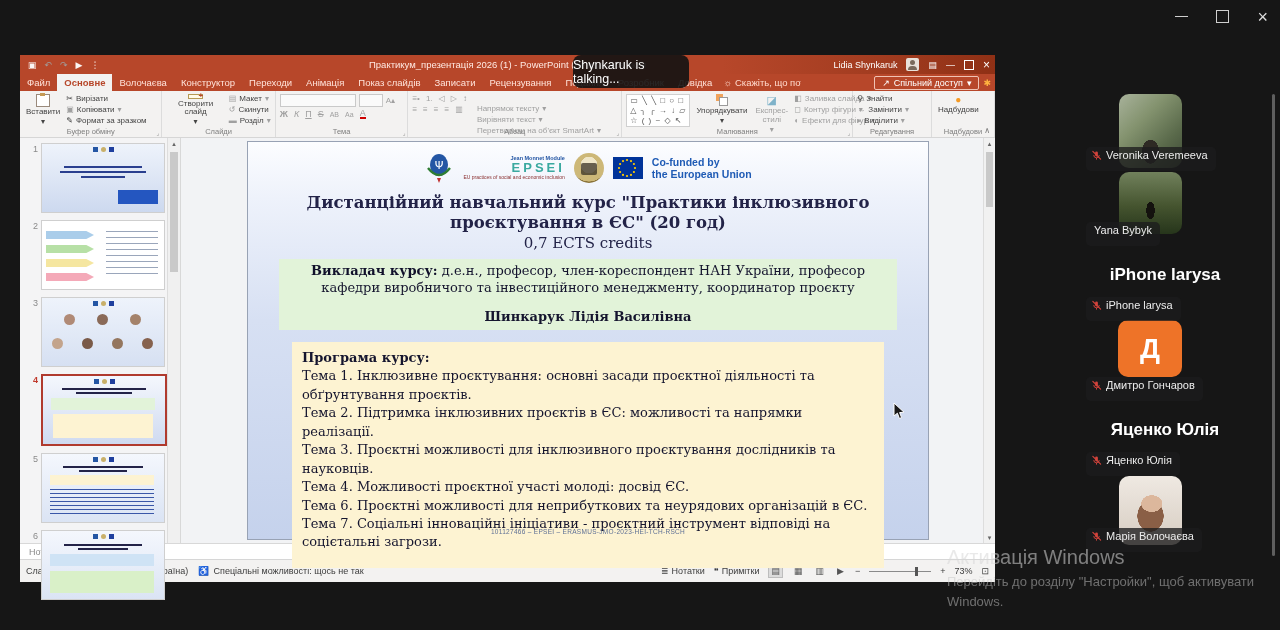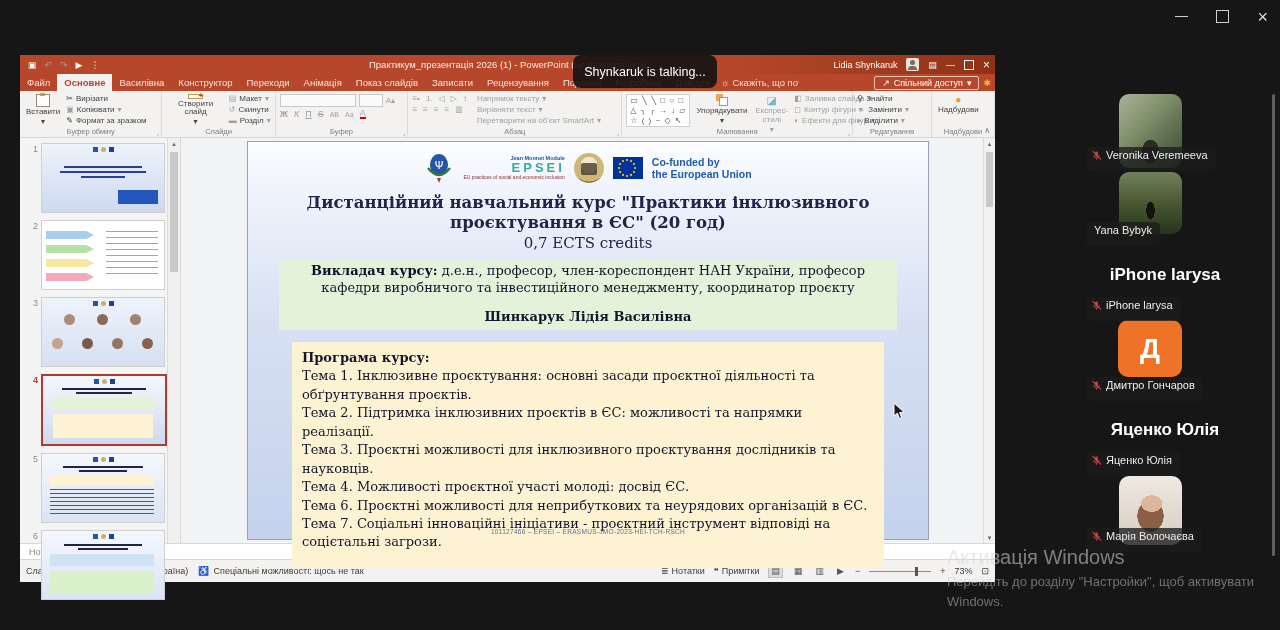--- a/index.html
+++ b/index.html
@@ -5,21 +5,21 @@
   html,body{margin:0;padding:0;}
   body{width:1280px;height:630px;background:#161616;font-family:"Liberation Sans",sans-serif;position:relative;overflow:hidden;}
 
   
   .sys-controls{position:absolute;top:10px;right:12px;display:flex;gap:28px;align-items:center;z-index:5;}
   .sys-min{width:13px;height:1px;background:#cfcfcf;}
   .sys-max{width:11px;height:11px;border:1px solid #cfcfcf;}
   .sys-close{color:#dcdcdc;font-size:18px;line-height:12px;}
 
   
-  .toast{position:absolute;left:573px;top:55px;width:144px;height:33px;background:rgba(18,18,18,.9);border-radius:8px;color:#fff;font-size:12.5px;display:flex;align-items:center;justify-content:center;z-index:60;}
+  .toast{position:absolute;left:573px;top:55px;width:116px;height:33px;background:rgba(18,18,18,.9);border-radius:8px;color:#fff;font-size:12.5px;display:flex;align-items:center;justify-content:center;z-index:60;}
 
   
   .ppt{position:absolute;left:20px;top:55px;width:975px;height:527px;background:#fff;display:flex;flex-direction:column;z-index:10;}
   .titlebar{height:19px;background:linear-gradient(90deg,#b7472a 0%,#b7472a 72%,#a23c20 88%,#8f3015 100%);display:flex;align-items:center;position:relative;color:#fff;flex:0 0 auto;}
   .qat{display:flex;gap:8px;margin-left:8px;font-size:9px;align-items:center;z-index:2;}
   .qat span{opacity:.95;}
   .ppt-title{position:absolute;left:0;right:0;text-align:center;font-size:9.5px;color:#ffe9e2;white-space:nowrap;overflow:hidden;}
   .tb-right{position:absolute;right:5px;top:0;height:19px;display:flex;gap:9px;align-items:center;font-size:9px;z-index:2;}
   .avatar-sq{width:13px;height:13px;background:#e8e1da;border-radius:2px;position:relative;}
   .avatar-sq::before{content:"";position:absolute;left:4px;top:2px;width:5px;height:5px;border-radius:50%;background:#7a6a5c;}
@@ -144,21 +144,21 @@
       <span>▤</span>
       <span>—</span>
       <span class="tb-restore"></span>
       <span style="font-size:12px;">×</span>
     </div>
   </div>
 
   <div class="tabrow">
     <span class="tab">Файл</span>
     <span class="tab active">Основне</span>
-    <span class="tab">Василівна</span>
+    <span class="tab">Волочаєва</span>
     <span class="tab">Конструктор</span>
     <span class="tab">Переходи</span>
     <span class="tab">Анімація</span>
     <span class="tab">Показ слайдів</span>
     <span class="tab">Записати</span>
     <span class="tab">Рецензування</span>
     <span class="tab">Подання</span>
     <span class="tab">Розробник</span>
     <span class="tab">Довідка</span>
     <span class="tellme">
@@ -236,42 +236,42 @@
         <span class="srow dim" style="gap:6px;font-size:9px;">
           <b>Ж</b>
           <i>К</i>
           <u>П</u>
           <s>S</s>
           <span style="font-size:7px;">АВ</span>
           <span style="font-size:7px;">Аа</span>
           <span style="border-bottom:2px solid #c00;line-height:8px;">А</span>
         </span>
       </div>
-      <span class="glabel">Буфер</span>
+      <span class="glabel">Тема</span>
       <span class="launcher">⌟</span>
     </div>
 
     <div class="rgroup" style="width:212px;">
       <div class="stack dim">
         <span class="srow" style="gap:6px;">
           <span>≡•</span>
           <span>1.</span>
           <span>◁</span>
           <span>▷</span>
           <span>↕</span>
         </span>
         <span class="srow" style="gap:6px;">
           <span>≡</span>
           <span>≡</span>
           <span>≡</span>
           <span>≡</span>
           <span>▥</span>
         </span>
       </div>
-      <div class="stack dim" style="margin-left:6px;">
+      <div class="stack dim" style="margin-left:6px;margin-top:10px;">
         <span class="srow">
             <span>Напрямок тексту</span> 
             <span>▾</span>
           </span>
         <span class="srow">
             <span>Вирівняти текст</span> 
             <span>▾</span>
           </span>
         <span class="srow">
             <span>Перетворити на об'єкт SmartArt</span> 

